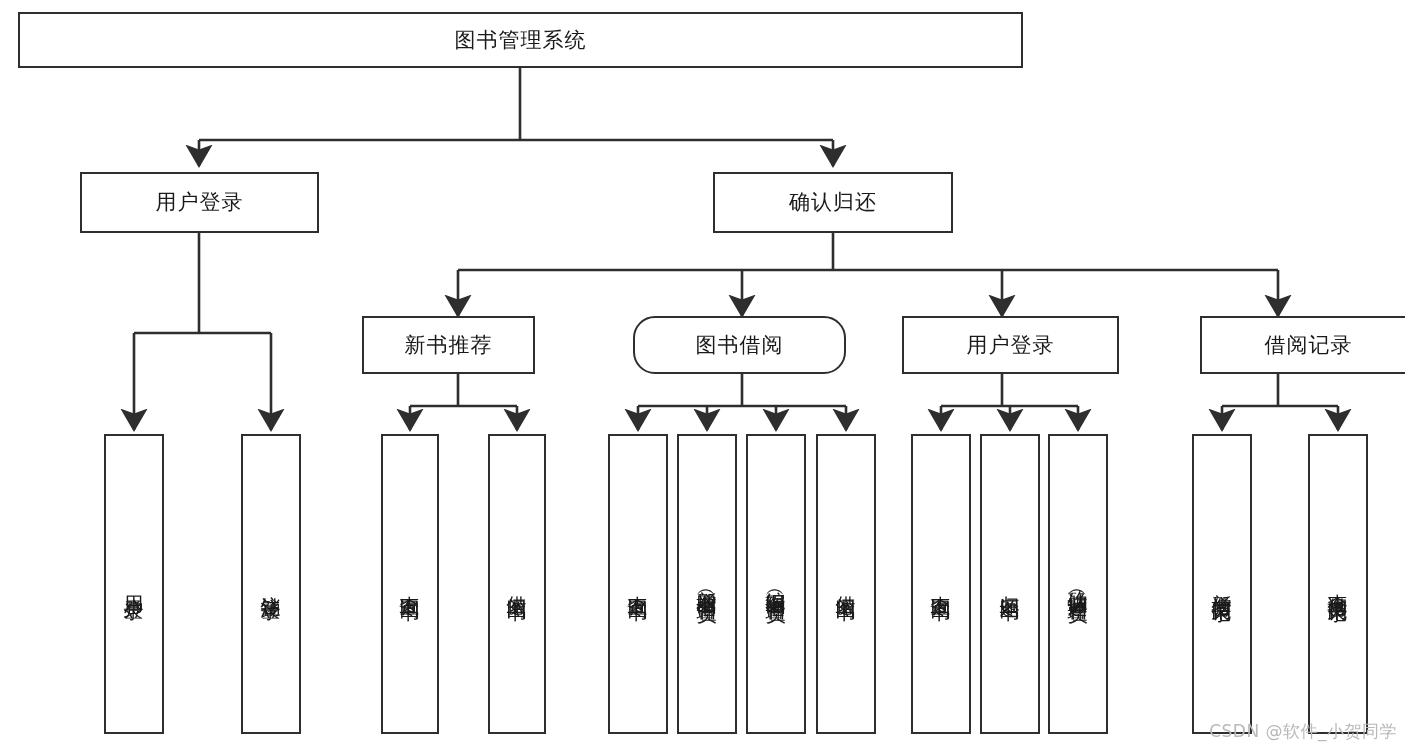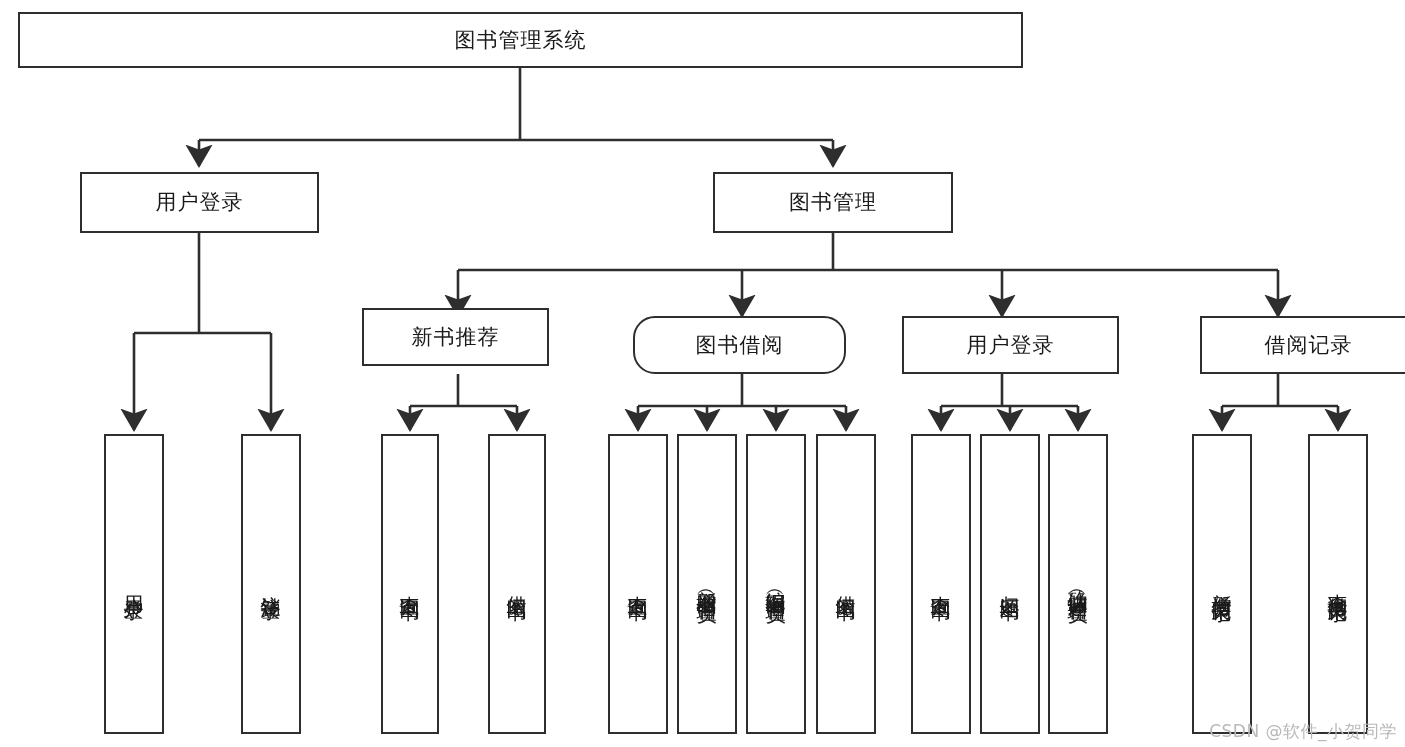--- a/index.html
+++ b/index.html
@@ -130,24 +130,24 @@
   </svg>
 
   <div class="node horiz" style="left:18px; top:12px; width:1005px; height:56px;">
     <span class="node-label">图书管理系统</span>
   </div>
 
   <div class="node horiz" style="left:80px; top:172px; width:239px; height:61px;">
     <span class="node-label">用户登录</span>
   </div>
   <div class="node horiz" style="left:713px; top:172px; width:240px; height:61px;">
-    <span class="node-label">图书管理</span>
-  </div>
-
-  <div class="node horiz" style="left:362px; top:308px; width:187px; height:58px;">
+    <span class="node-label">确认归还</span>
+  </div>
+
+  <div class="node horiz" style="left:362px; top:316px; width:173px; height:58px;">
     <span class="node-label">新书推荐</span>
   </div>
   <div class="node horiz" style="left:633px; top:316px; width:213px; height:58px;border-radius:22px;">
     <span class="node-label">图书借阅</span>
   </div>
   <div class="node horiz" style="left:902px; top:316px; width:217px; height:58px;">
     <span class="node-label">用户登录</span>
   </div>
   <div class="node horiz" style="left:1172px; top:316px; width:217px; height:58px;margin-left:28px;">
     <span class="node-label">借阅记录</span>

